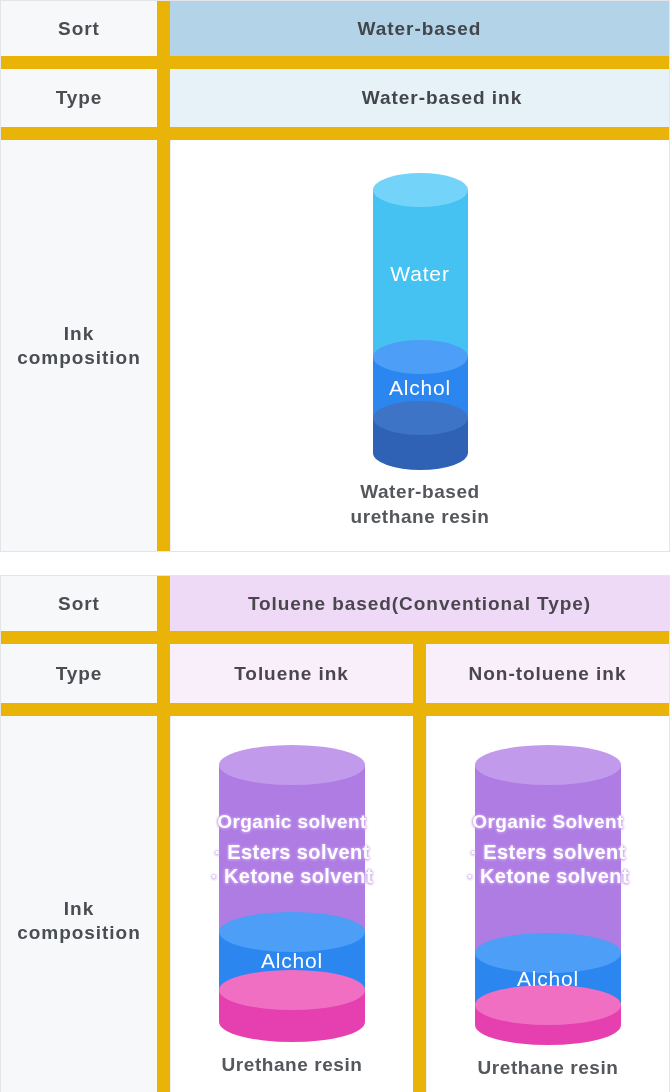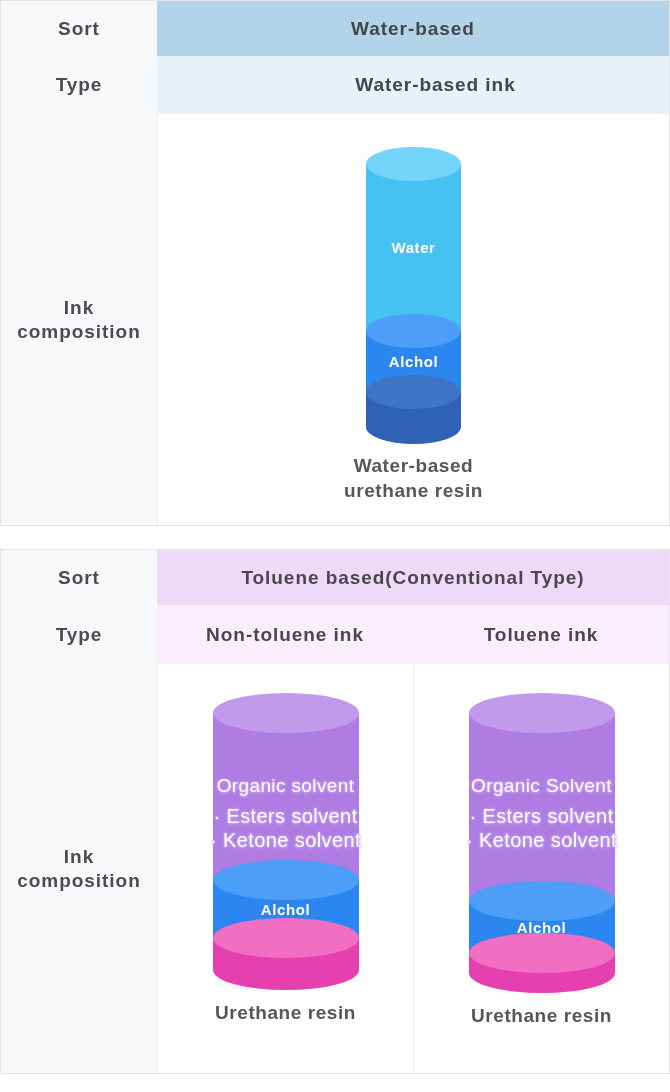--- a/index.html
+++ b/index.html
@@ -9,21 +9,21 @@
     color:#474b4f;
     -webkit-font-smoothing:antialiased;
   }
   .page{width:670px;}
 
   
   .tbl{
     display:grid;
     background:#eab308;
     border:1px solid #e3e5e8;
-    gap:0;
+    gap:13px;
     box-sizing:border-box;
   }
   .tbl1{
     grid-template-columns:156px 1fr;
     grid-template-rows:55px 58px 411px;
   }
   .tbl2{
     margin-top:23px;
     grid-template-columns:156px 1fr 1fr;
     grid-template-rows:55px 59px 409px;
@@ -74,22 +74,22 @@
     background:var(--cap);
     z-index:1;
   }
   .seg.last{
     border-radius:0 0 50% 50% / 0 0 var(--ry) var(--ry);
   }
   .seg-label{
     position:relative;
     z-index:2;
     color:#ffffff;
-    font-weight:bold;
-    font-size:15px;
+    font-weight:normal;
+    font-size:21px;
     letter-spacing:0.04em;
   }
   
   .s-water{background:#45c2f2;--cap:#74d3f8;}
   .s-alc{background:#2b86f0;--cap:#4d9ef6;}
   .s-bres{background:#2f62b5;--cap:#3e74c6;}
   .s-org{background:#ae7ce3;--cap:#c19aeb;}
   .s-pres{background:#e63fb0;--cap:#f06fc2;}
 
   
@@ -100,25 +100,25 @@
   .colL .s-alc{height:58px;}
   .colL .s-pres{height:52px;}
   .colR .s-org{height:188px;}
   .colR .s-alc{height:52px;}
   .colR .s-pres{height:40px;}
 
   
   .org-text{
     position:absolute;
     left:-14px;right:-14px;
-    top:62px;
+    top:46px;
     z-index:2;
     text-align:center;
     color:#ffffff;
-    font-weight:normal;
+    font-weight:bold;
     text-shadow:0 0 3px #c9a2ef,0 0 3px #c9a2ef,0 1px 3px #c9a2ef;
   }
   .org-title{font-size:19px;letter-spacing:0.02em;margin-bottom:7px;}
   .org-bullet{font-size:20px;line-height:24px;letter-spacing:0.02em;}
 
   
   .caption{
     margin-top:9px;
     font-weight:bold;
     font-size:19px;
@@ -159,22 +159,22 @@
         <div>urethane resin</div>
       </div>
     </div>
   </div>
 
   <div class="tbl tbl2">
     <div class="cell lab">Sort</div>
     <div class="cell hdr-solv span2">Toluene based(Conventional Type)</div>
 
     <div class="cell lab">Type</div>
+    <div class="cell type-solv">Toluene ink</div>
     <div class="cell type-solv">Non-toluene ink</div>
-    <div class="cell type-solv">Toluene ink</div>
 
     <div class="cell lab">
       <span class="lab-inner">Ink composition</span>
     </div>
 
     <div class="cell comp-cell t2 colL">
       <div class="cyl cyl2">
         <div class="seg s-org">
           <div class="org-text">
             <div class="org-title">Organic solvent</div>

